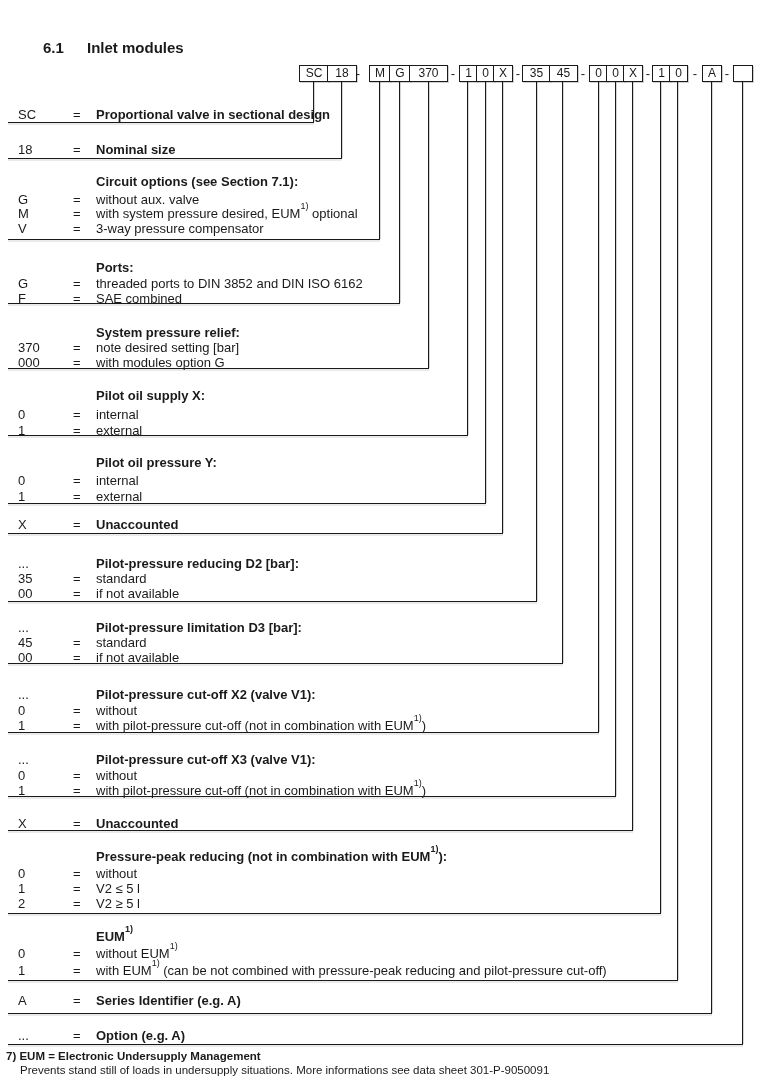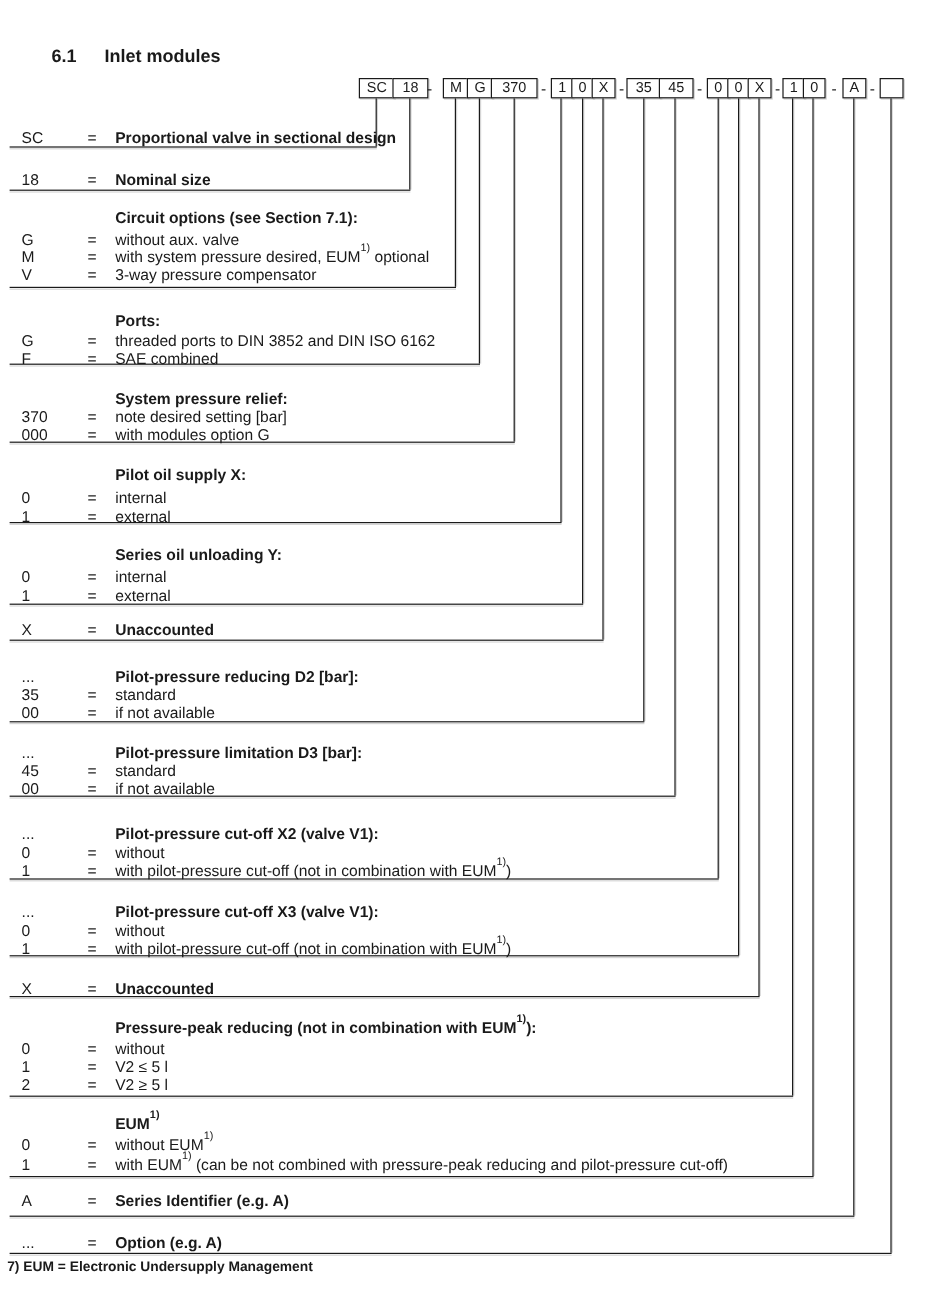--- a/index.html
+++ b/index.html
@@ -168,21 +168,21 @@
     <span class="eq">=</span>
     <span class="desc">internal</span>
   </div>
   <div class="row" style="top:423px">
     <span class="code">1</span>
     <span class="eq">=</span>
     <span class="desc">external</span>
   </div>
 
   <div class="row" style="top:455px">
-    <span class="desc bold">Series oil unloading Y:</span>
+    <span class="desc bold">Pilot oil pressure Y:</span>
   </div>
   <div class="row" style="top:473px">
     <span class="code">0</span>
     <span class="eq">=</span>
     <span class="desc">internal</span>
   </div>
   <div class="row" style="top:489px">
     <span class="code">1</span>
     <span class="eq">=</span>
     <span class="desc">external</span>
@@ -299,14 +299,15 @@
     <span class="desc bold">Series Identifier (e.g. A)</span>
   </div>
 
   <div class="row" style="top:1028px">
     <span class="code">...</span>
     <span class="eq">=</span>
     <span class="desc bold">Option (e.g. A)</span>
   </div>
 
   <div class="fn1">7) EUM = Electronic Undersupply Management</div>
+  <div class="fn2">Prevents stand still of loads in undersupply situations. More informations see data sheet 301-P-9050091</div>
 
 </div>
 
 </body></html>

